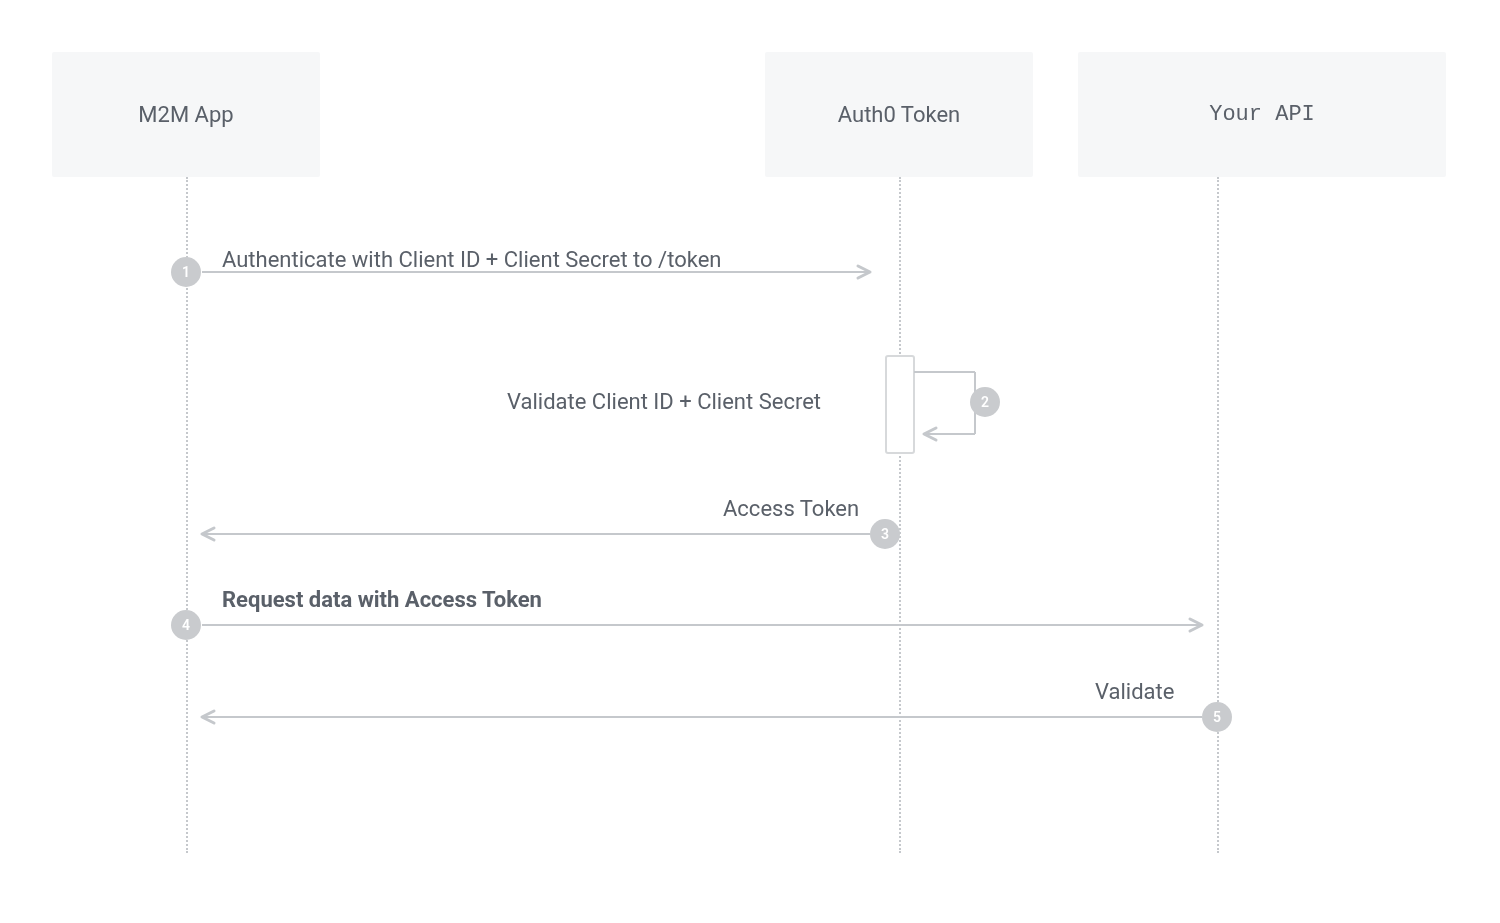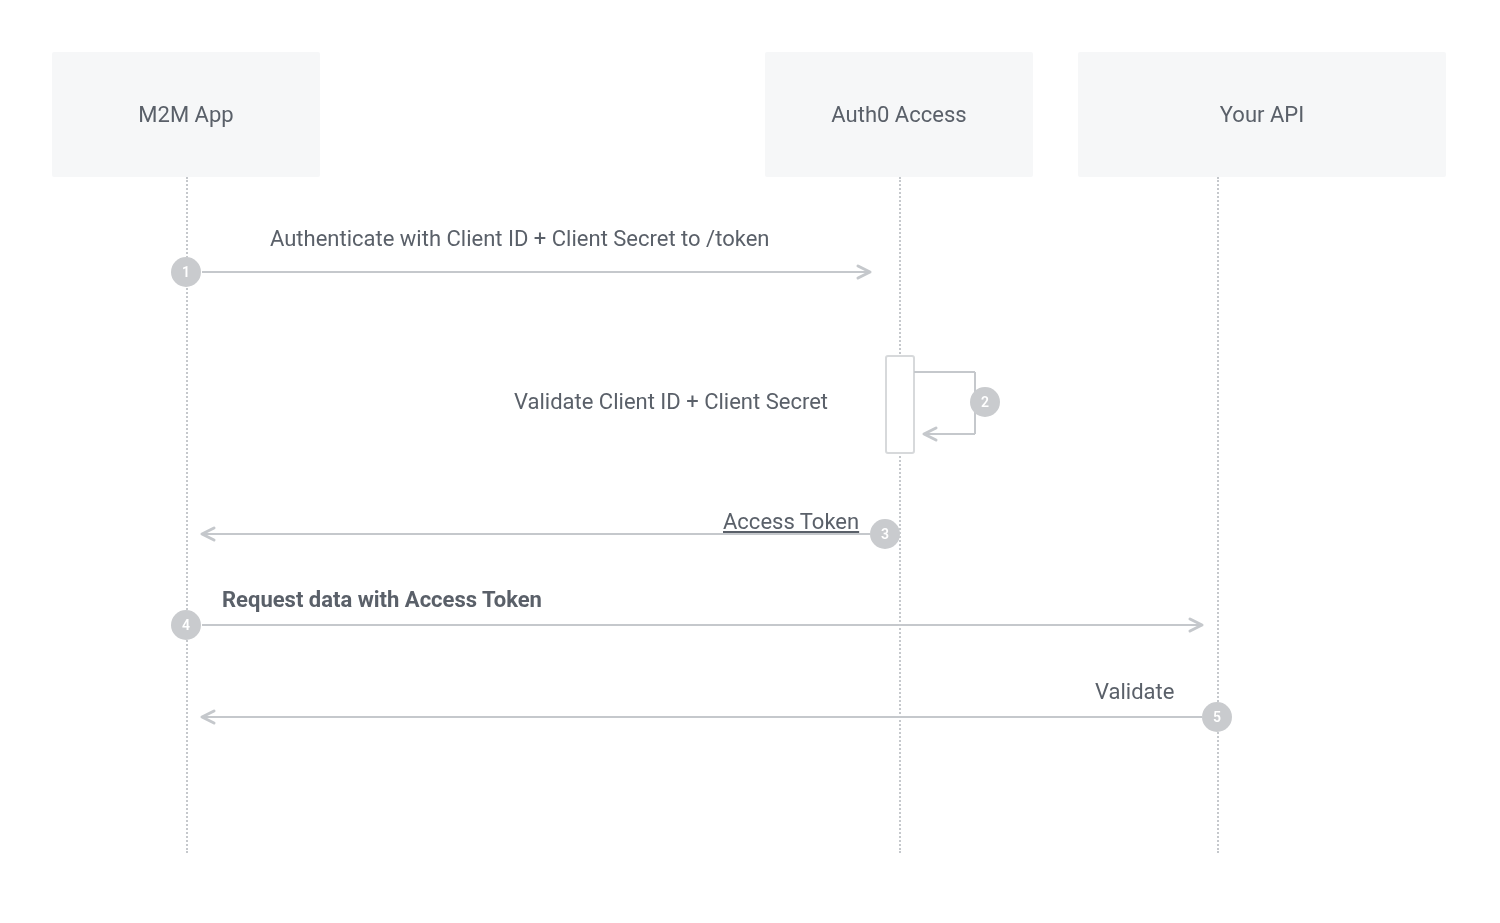--- a/index.html
+++ b/index.html
@@ -70,23 +70,23 @@
 </style>
 </head>
 <body>
 
 <div class="canvas">
 
   <div class="actor-box" style="left:52px; width:268px;">
     <span>M2M App</span>
   </div>
   <div class="actor-box" style="left:765px; width:268px;">
-    <span>Auth0 Access</span>
+    <span>Auth0 Token</span>
   </div>
-  <div class="actor-box" style="left:1078px; width:368px;">
+  <div class="actor-box" style="left:1078px; width:368px;font-family:Liberation Mono, monospace;">
     <span>Your API</span>
   </div>
 
   <div class="lifeline" style="left:186px;"></div>
   <div class="lifeline" style="left:899px;"></div>
   <div class="lifeline" style="left:1217px;"></div>
 
   <div class="activation" style="left:885px; top:355px; height:95px;"></div>
 
   <svg class="arrows">
@@ -118,19 +118,19 @@
   <div class="step-circle" style="left:870px; top:519px;">
     <span>3</span>
   </div>
   <div class="step-circle" style="left:171px; top:610px;">
     <span>4</span>
   </div>
   <div class="step-circle" style="left:1202px; top:702px;">
     <span>5</span>
   </div>
 
-  <div class="msg-label" style="left:222px; top:226px;margin-left:48px;">Authenticate with Client ID + Client Secret to /token</div>
-  <div class="msg-label" style="left:507px; top:389px;margin-left:7px;">Validate Client ID + Client Secret</div>
-  <div class="msg-label" style="left:723px; top:509px;text-decoration:underline;">Access Token</div>
+  <div class="msg-label" style="left:222px; top:247px;">Authenticate with Client ID + Client Secret to /token</div>
+  <div class="msg-label" style="left:507px; top:389px;">Validate Client ID + Client Secret</div>
+  <div class="msg-label" style="left:723px; top:496px;">Access Token</div>
   <div class="msg-label" style="left:222px; top:587px;font-weight:bold;">Request data with Access Token</div>
   <div class="msg-label" style="left:1095px; top:679px;">Validate</div>
 
 </div>
 
 </body></html>

